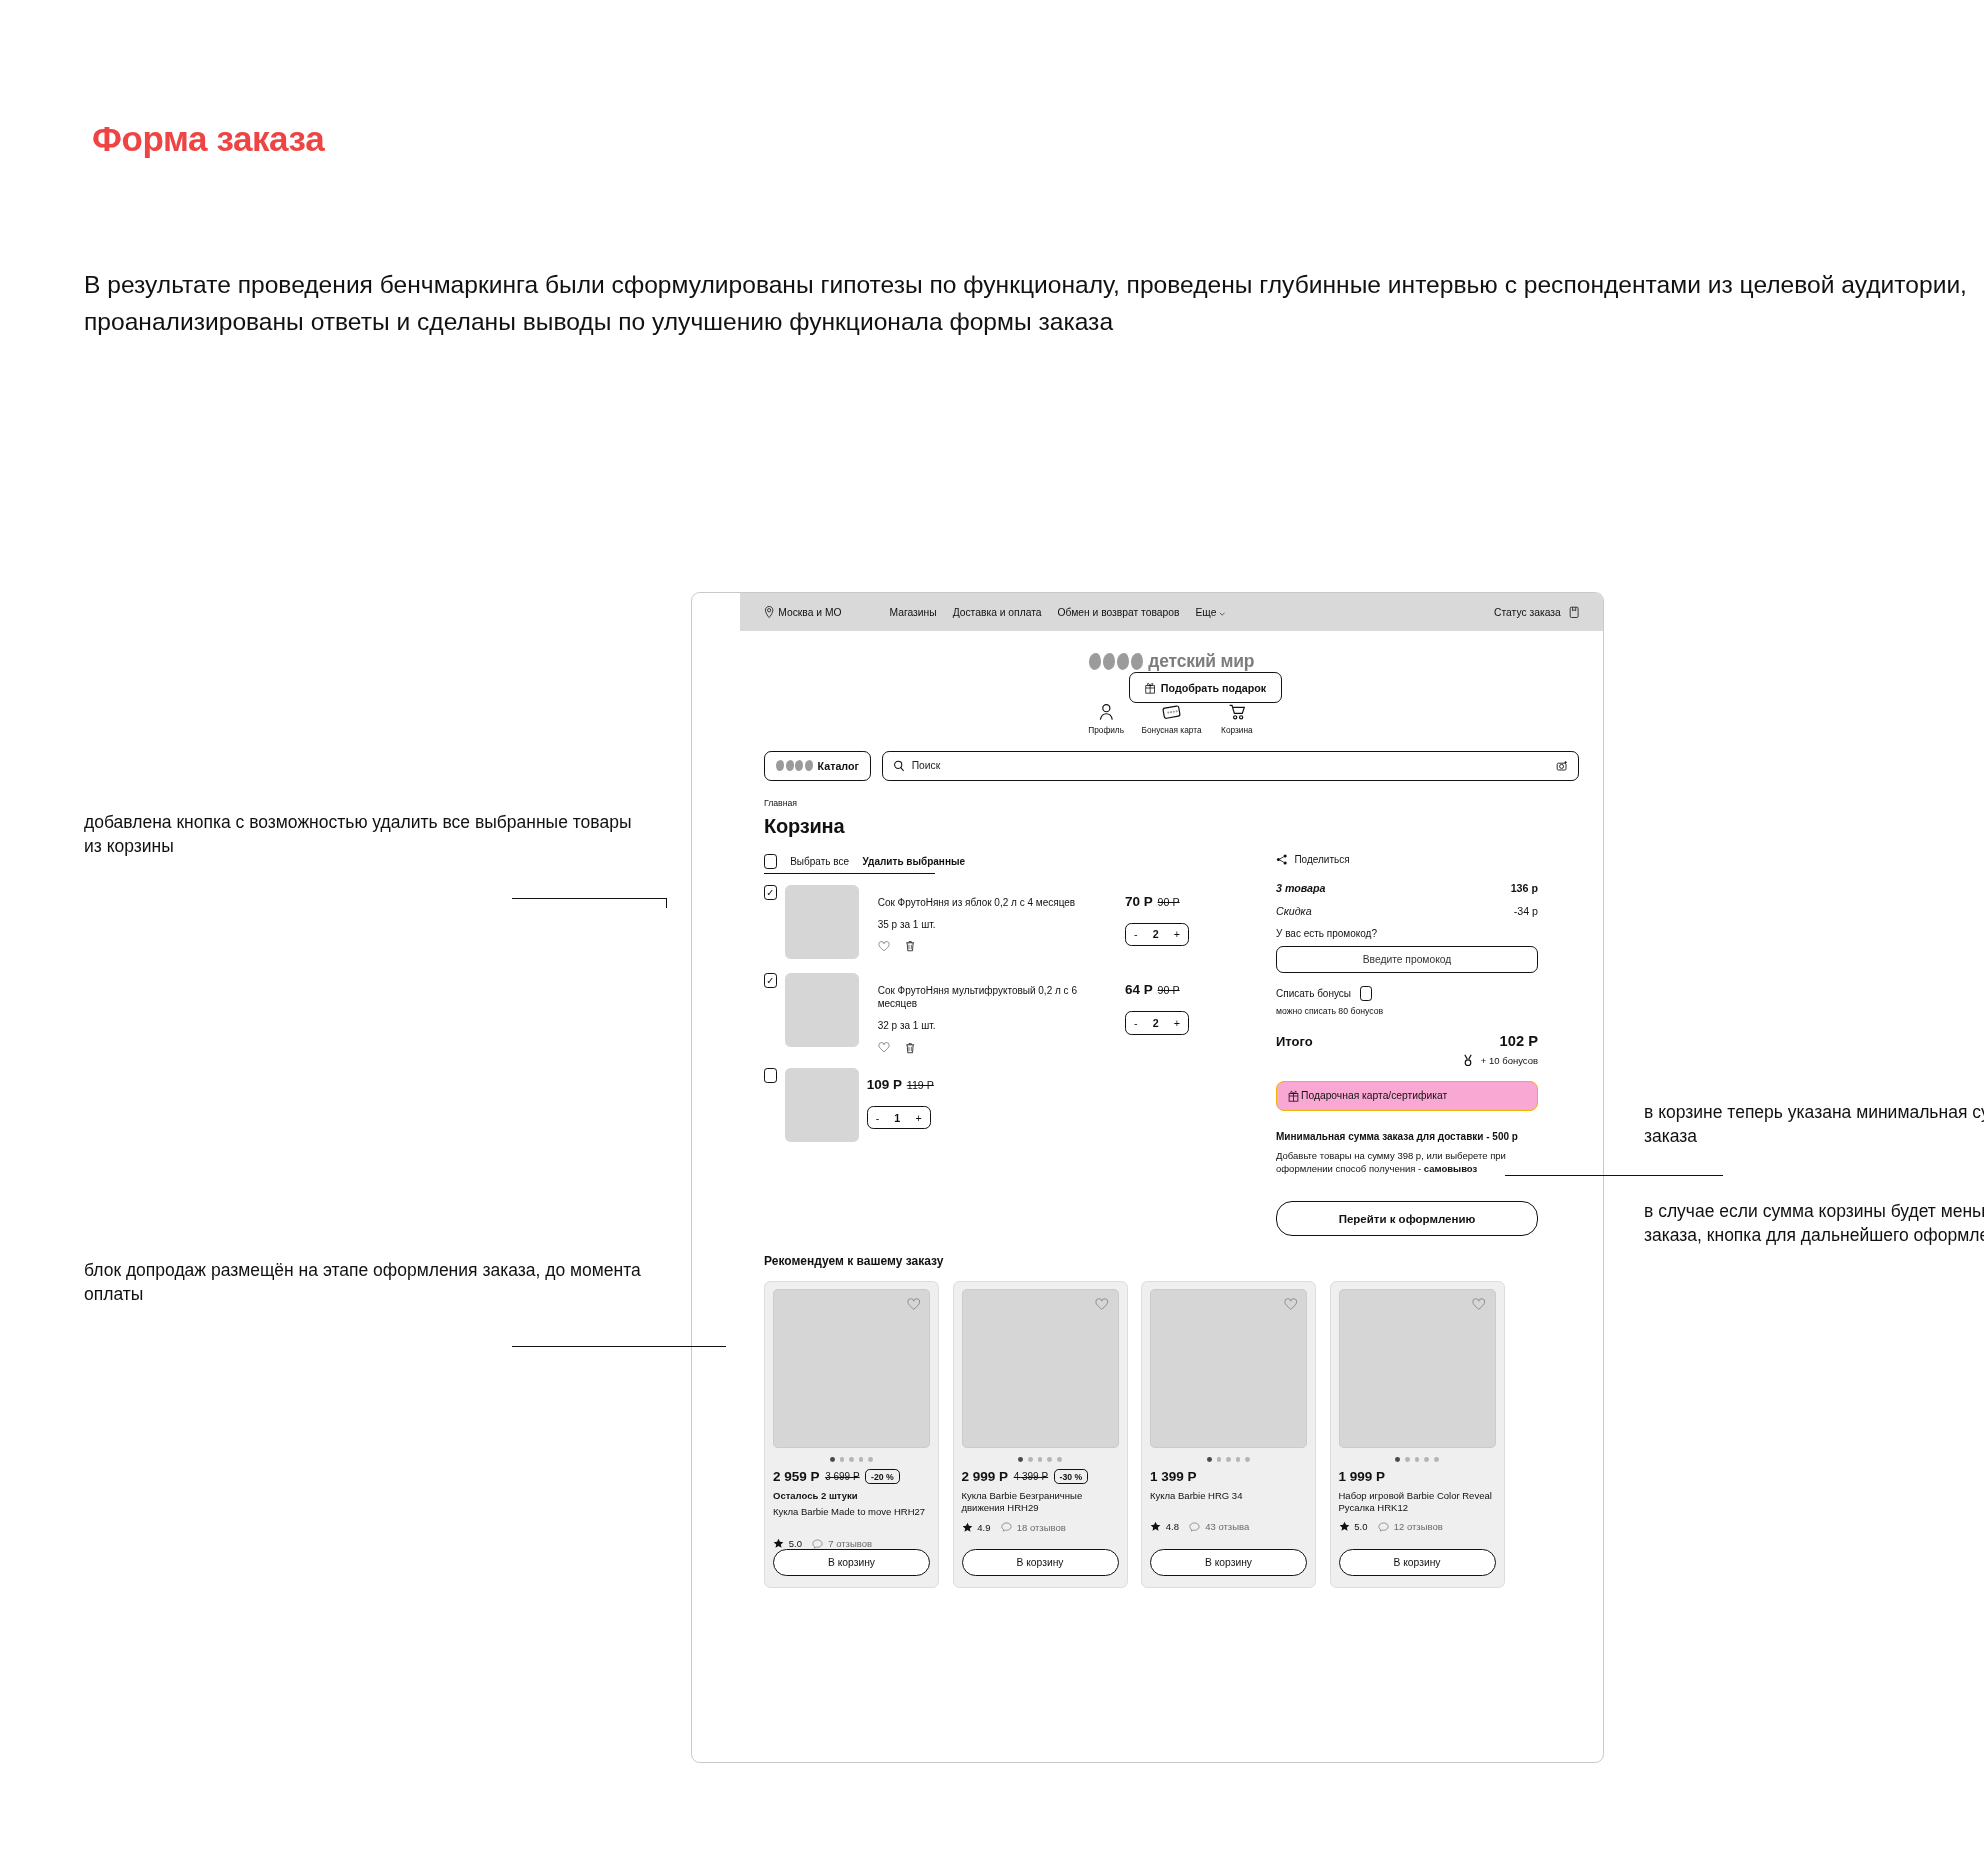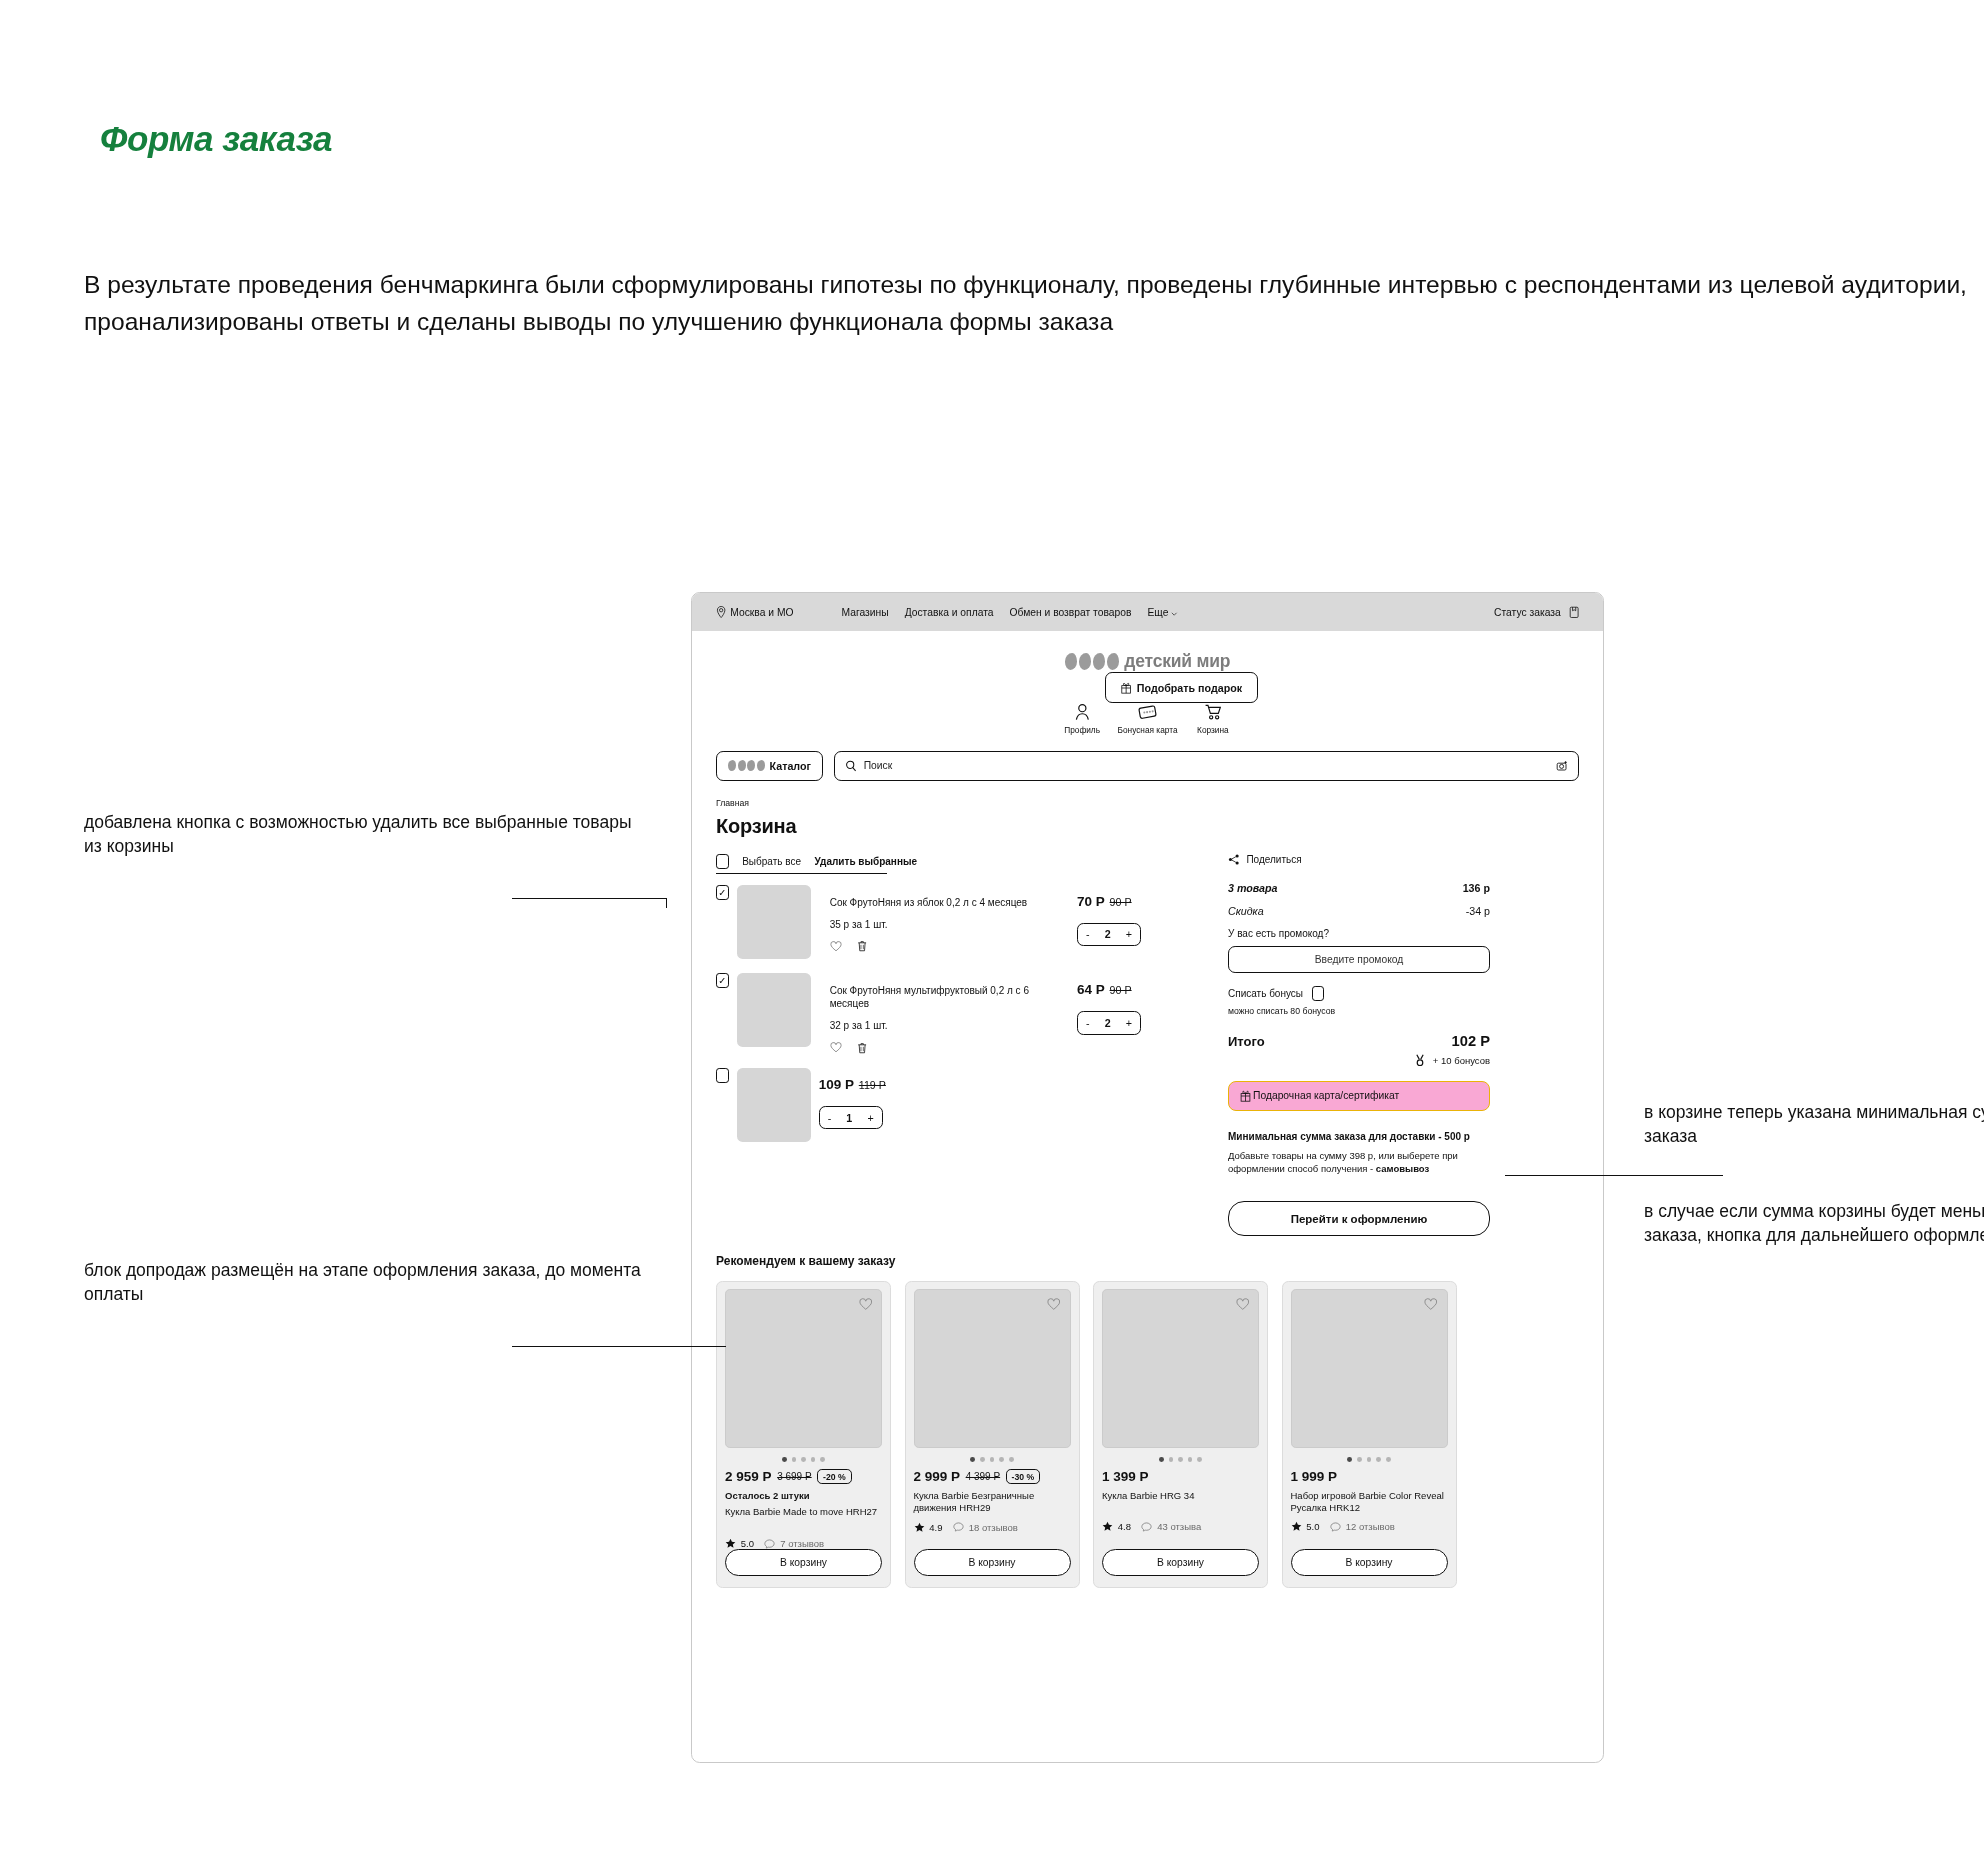--- a/index.html
+++ b/index.html
@@ -7,38 +7,38 @@
     width: 2287px; height: 1850px;
     background: #ffffff;
     font-family: "Liberation Sans", sans-serif;
     color: #111111;
     overflow: hidden;
   }
   .page { position: relative; width: 2287px; height: 1850px; }
 
   
   .doc-title {
-    position: absolute; left: 100px; top: 119px;
+    position: absolute; left: 92px; top: 119px;
     font-size: 35px; font-weight: 700; letter-spacing: -0.4px;
-    color: #15803d;
-    font-style: italic;
+    color: #ef4444;
   }
   .doc-body {
     position: absolute; left: 84px; top: 266px; width: 1969px;
     font-size: 24.6px; line-height: 1.52; font-weight: 400; color: #111;
   }
 
   
   .mock {
     position: absolute; left: 691px; top: 592px;
     width: 913px; height: 1171px;
     background: #ffffff;
     border: 1.2px solid #c9c9c9;
     border-radius: 8.7px;
     overflow: hidden;
+    padding-left: 48px;
   }
   .topbar {
     height: 38px; background: #d9d9d9;
     display: flex; align-items: center; padding: 0 24px;
     font-size: 10.3px; color: #111;
   }
   .topbar .geo { display: flex; align-items: center; gap: 4px; margin-right: 48px; }
   .topbar .links { display: flex; align-items: center; gap: 16px; }
   .topbar .spacer { flex: 1; }
   .topbar .right { display: flex; align-items: center; gap: 8px; }

